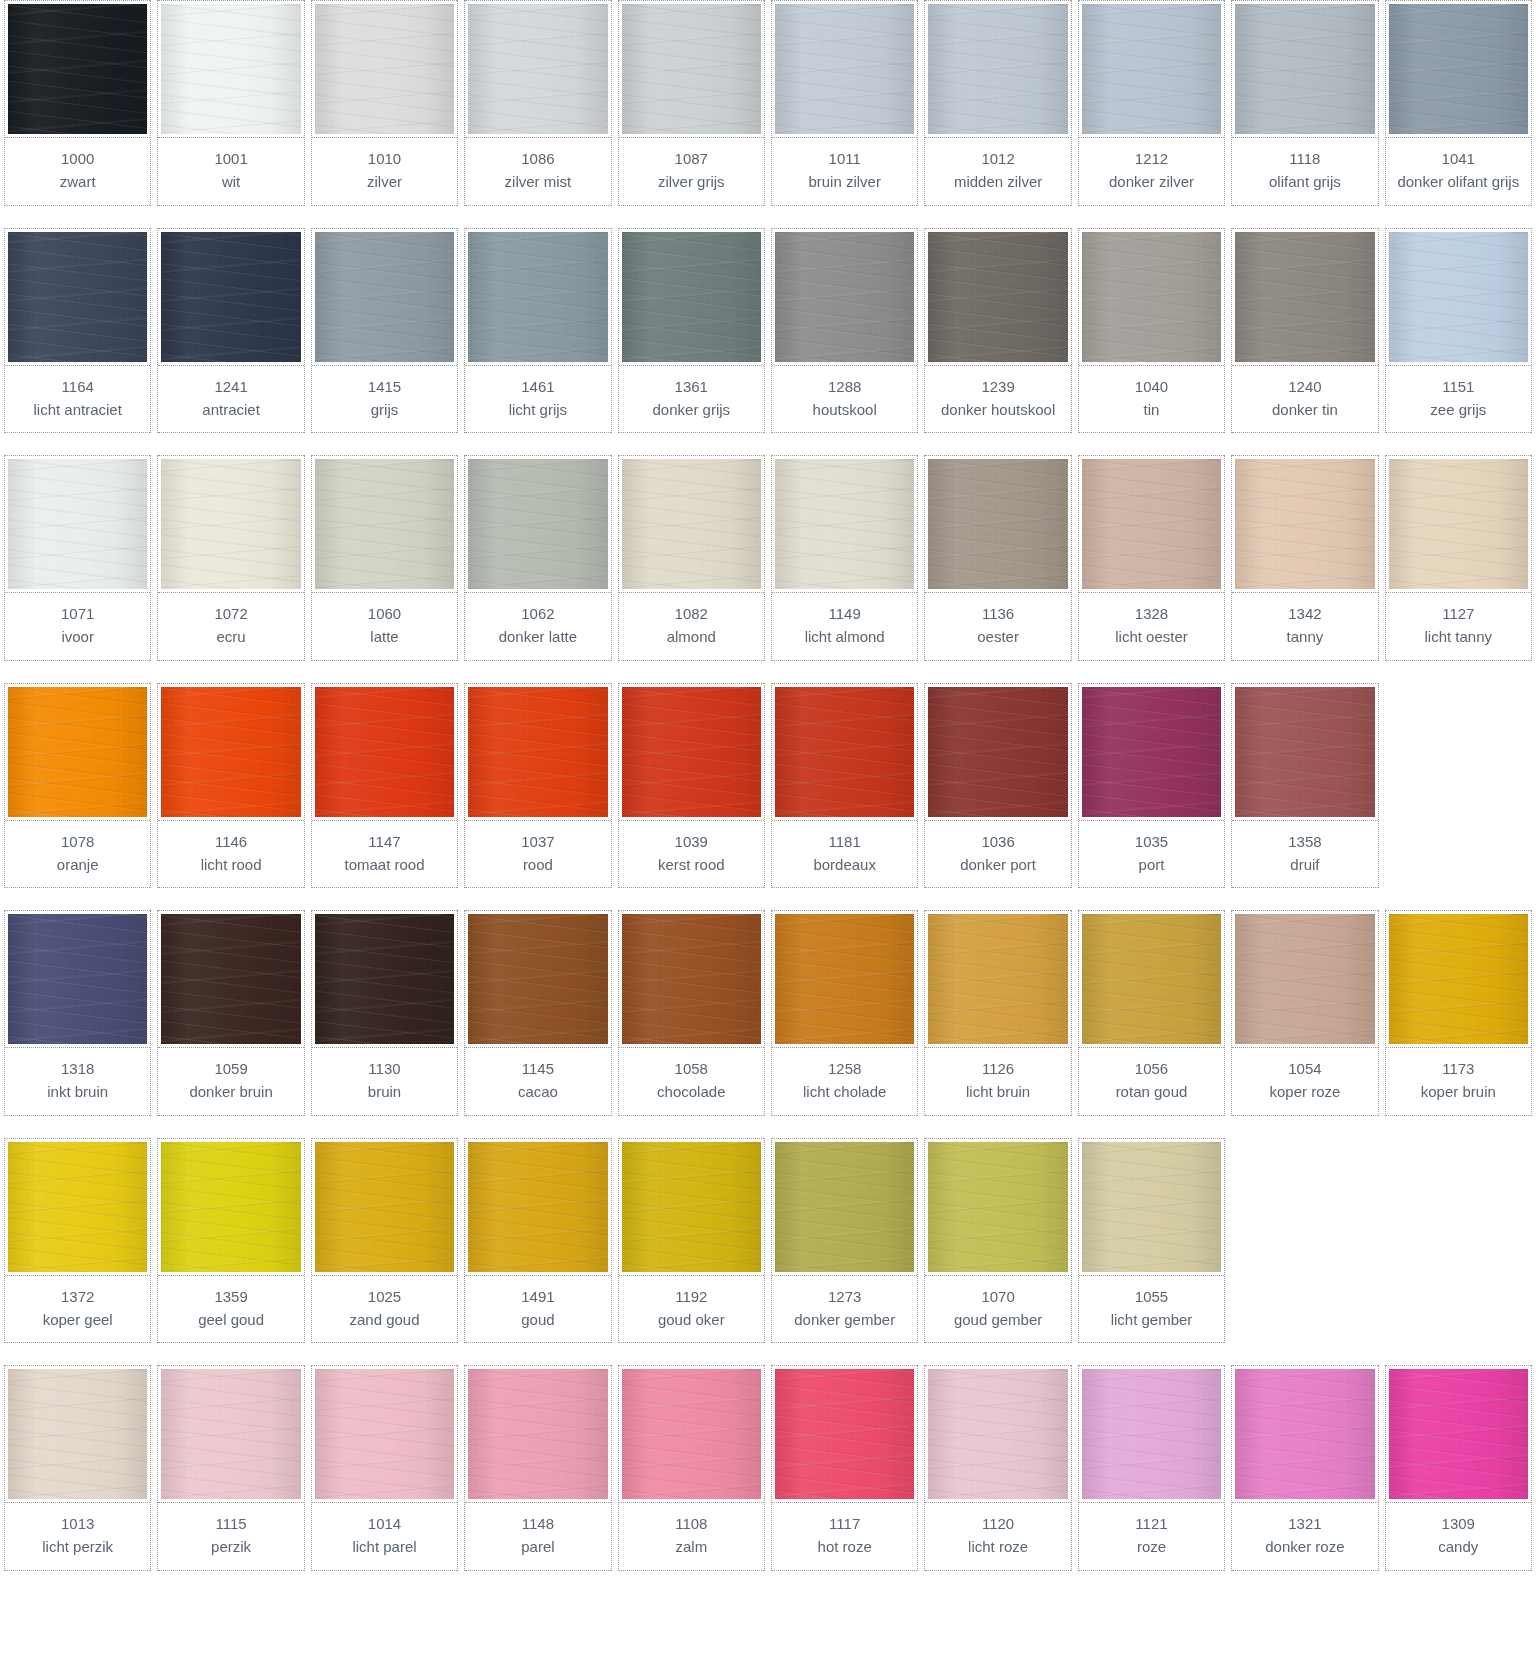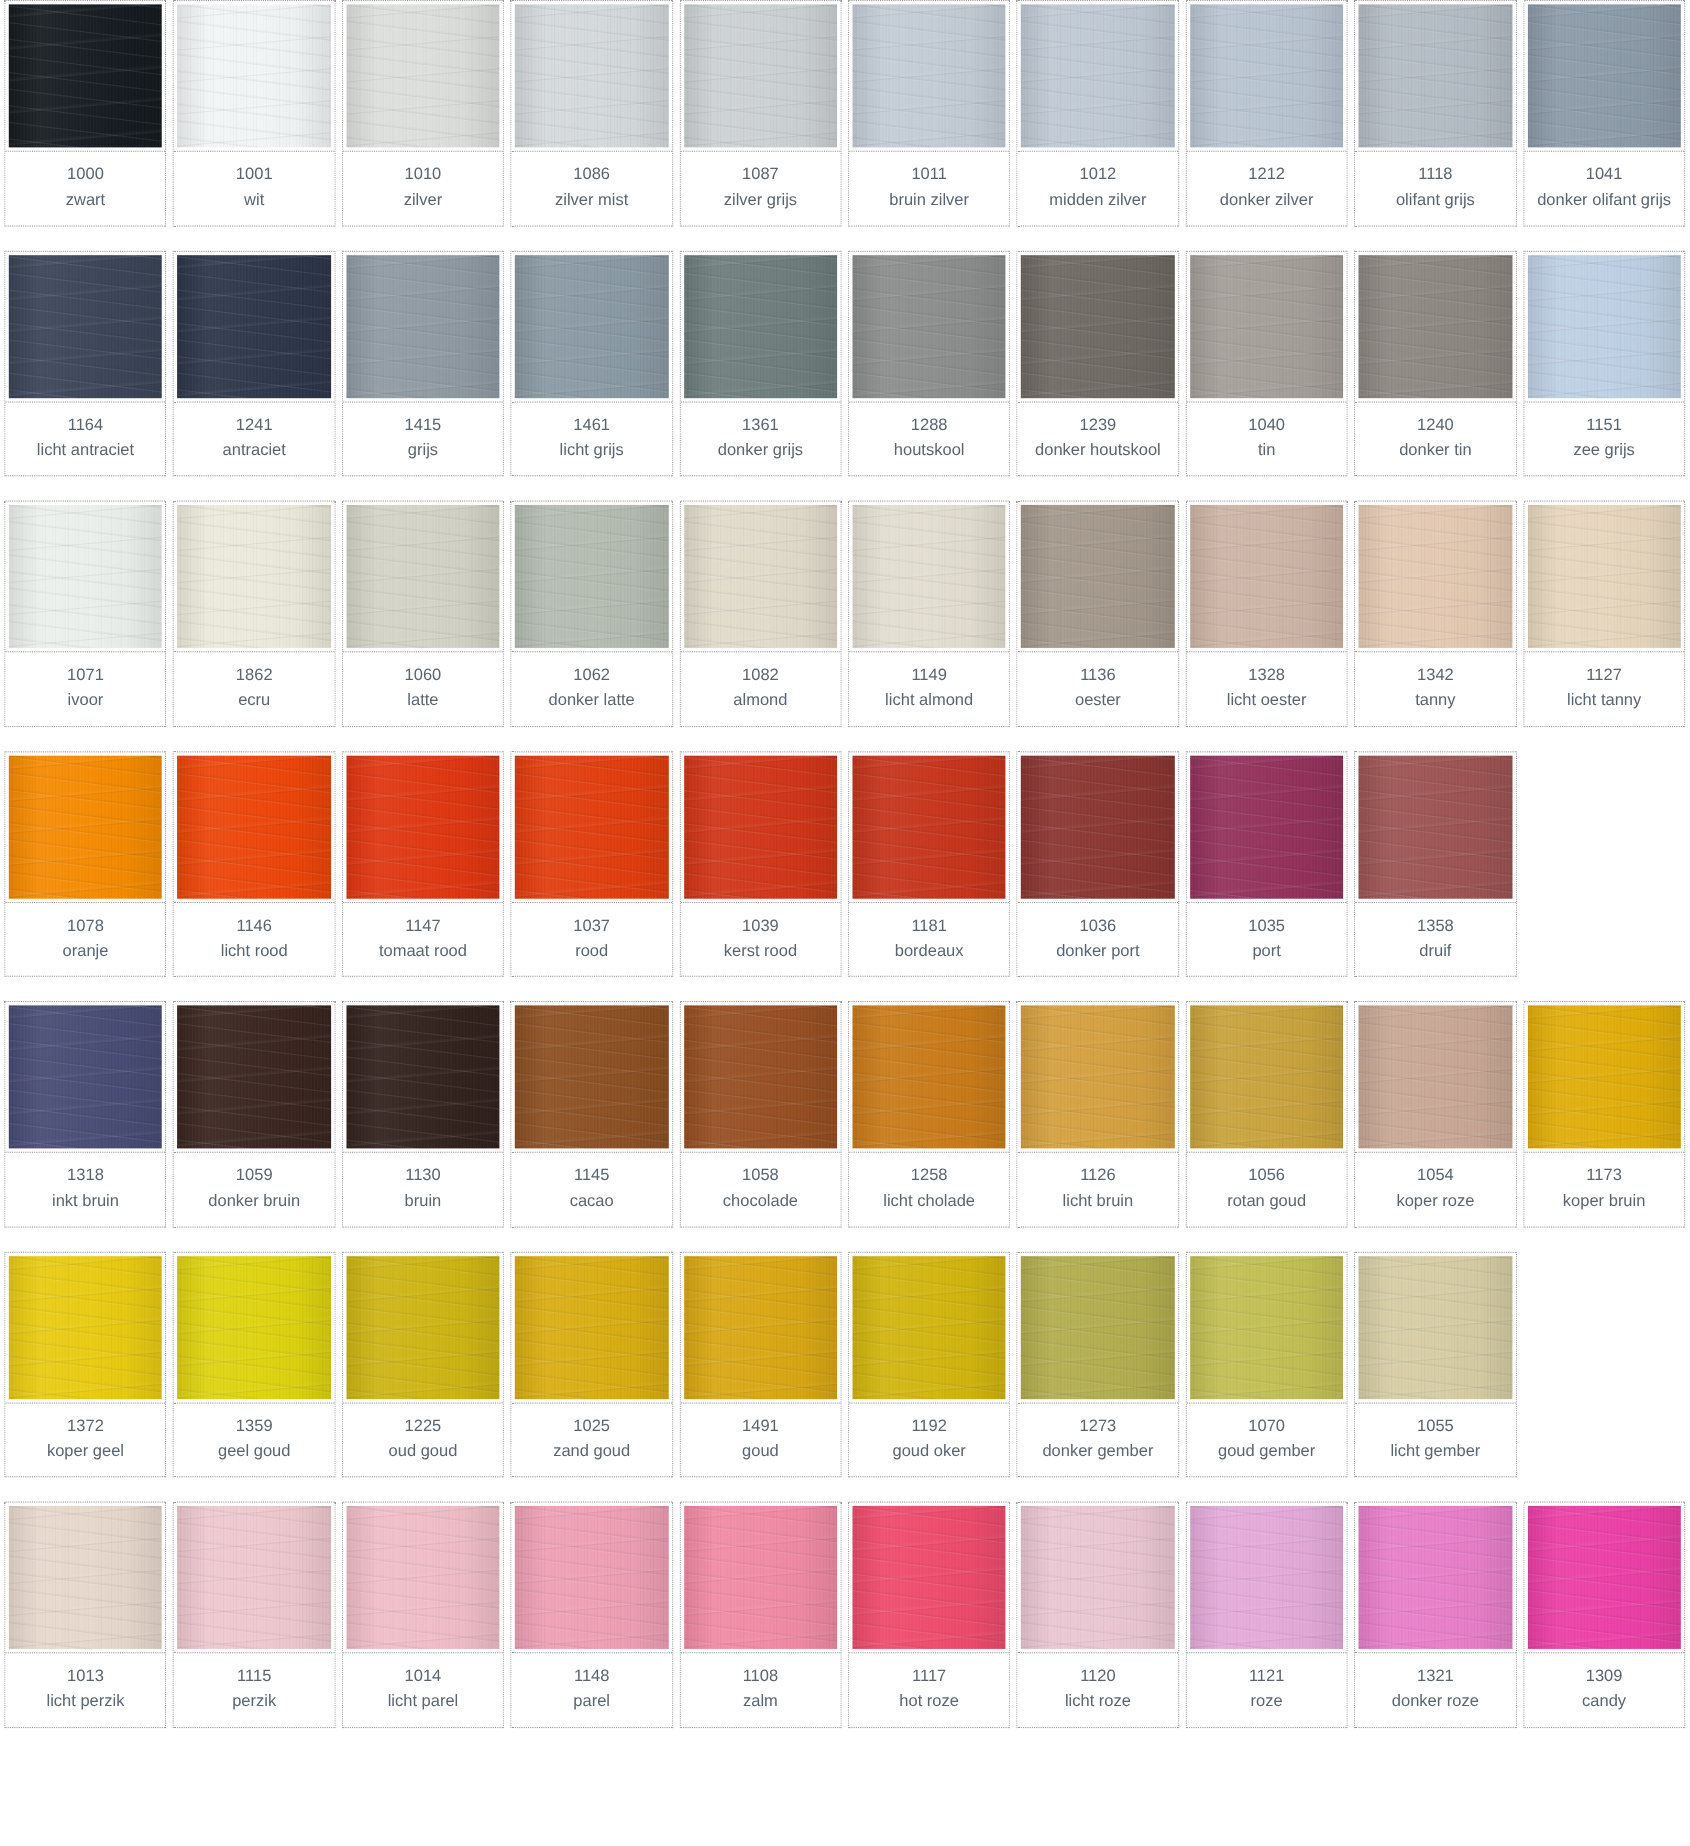--- a/index.html
+++ b/index.html
@@ -311,21 +311,21 @@
         <div class="swatch-label">
           <span class="swatch-code">1071</span>
           <span class="swatch-name">ivoor</span>
         </div>
       </div>
       <div class="swatch-cell">
         <div class="swatch-thumb">
           <div class="swatch-color" style="background-color: rgb(236, 234, 219);"></div>
         </div>
         <div class="swatch-label">
-          <span class="swatch-code">1862</span>
+          <span class="swatch-code">1072</span>
           <span class="swatch-name">ecru</span>
         </div>
       </div>
       <div class="swatch-cell">
         <div class="swatch-thumb">
           <div class="swatch-color" style="background-color: rgb(212, 211, 199);"></div>
         </div>
         <div class="swatch-label">
           <span class="swatch-code">1060</span>
           <span class="swatch-name">latte</span>
@@ -580,29 +580,20 @@
           <span class="swatch-name">koper geel</span>
         </div>
       </div>
       <div class="swatch-cell">
         <div class="swatch-thumb">
           <div class="swatch-color" style="background-color: rgb(222, 211, 14);"></div>
         </div>
         <div class="swatch-label">
           <span class="swatch-code">1359</span>
           <span class="swatch-name">geel goud</span>
-        </div>
-      </div>
-      <div class="swatch-cell">
-        <div class="swatch-thumb">
-          <div class="swatch-color" style="background-color: rgb(205, 181, 19);"></div>
-        </div>
-        <div class="swatch-label">
-          <span class="swatch-code">1225</span>
-          <span class="swatch-name">oud goud</span>
         </div>
       </div>
       <div class="swatch-cell">
         <div class="swatch-thumb">
           <div class="swatch-color" style="background-color: rgb(217, 173, 17);"></div>
         </div>
         <div class="swatch-label">
           <span class="swatch-code">1025</span>
           <span class="swatch-name">zand goud</span>
         </div>

